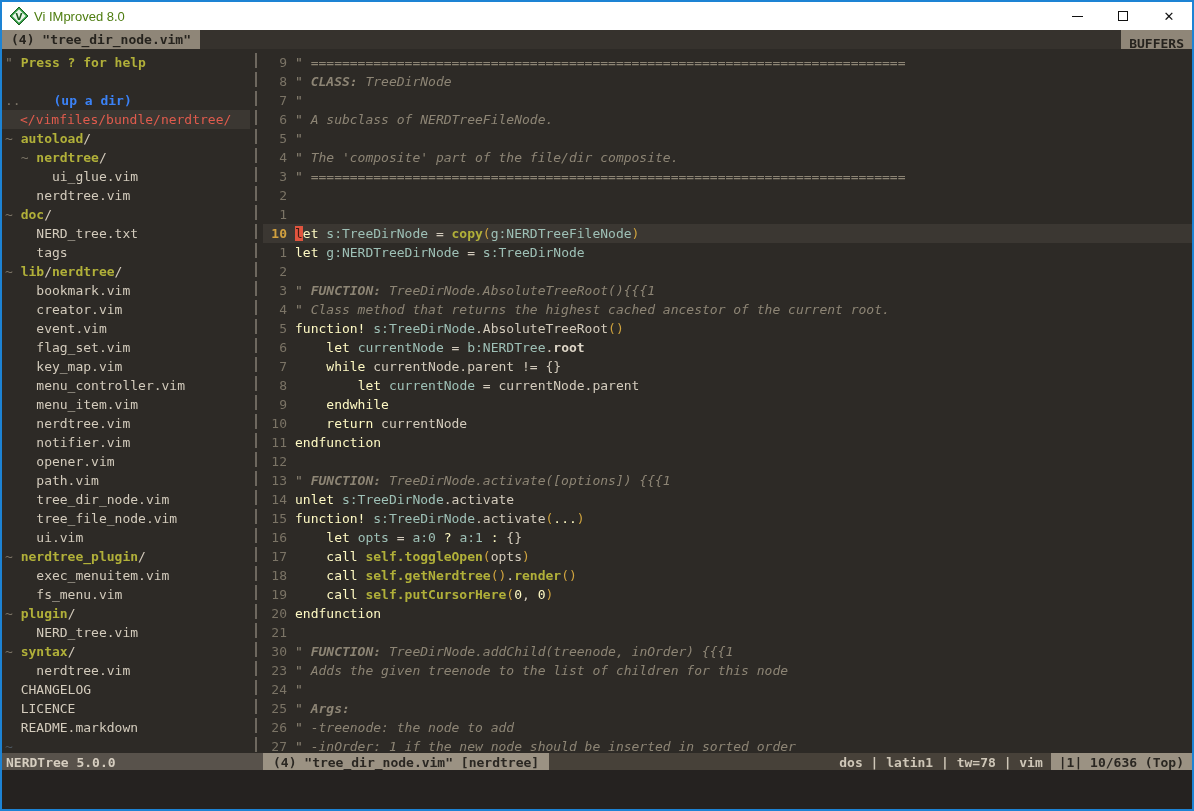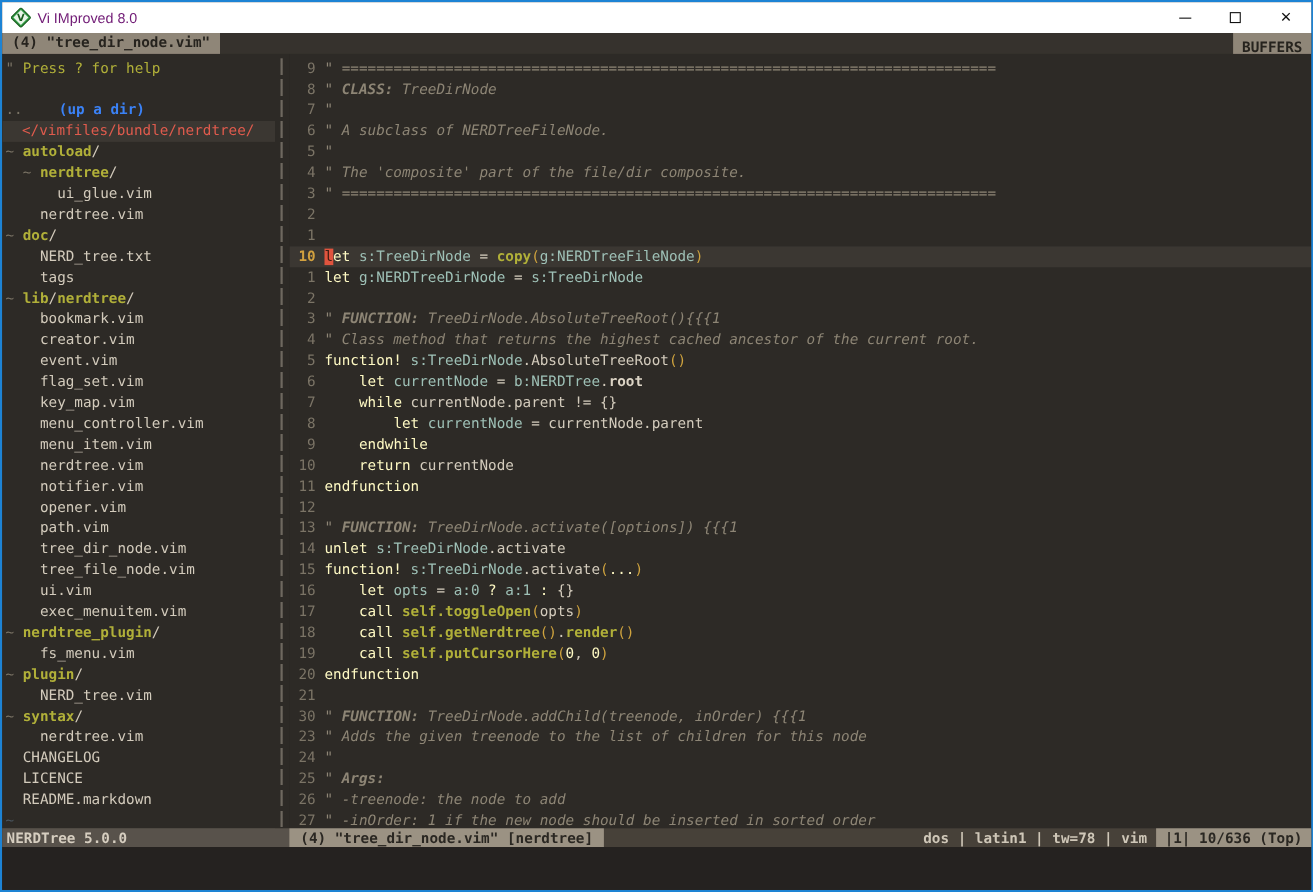--- a/index.html
+++ b/index.html
@@ -3,21 +3,21 @@
 <meta charset="utf-8">
 <style>
   * { margin:0; padding:0; box-sizing:border-box; }
   html,body { width:1194px; height:811px; background:#2d2a26; }
   body { font-family:"DejaVu Sans Mono", monospace; font-size:13px; }
   .window { width:1194px; height:811px; border:2px solid #1d83d4; display:flex; flex-direction:column; background:#2d2a26; }
 
   
   .titlebar { height:28px; background:#ffffff; display:flex; align-items:center; flex:0 0 auto; }
   .titlebar .appicon { width:18px; height:18px; margin:0 6px 0 8px; }
-  .titlebar .title { font-family:"Liberation Sans", sans-serif; font-size:13px; color:#701a75; flex:1; }
+  .titlebar .title { font-family:"Liberation Sans", sans-serif; font-size:13px; color:#4d7c0f; flex:1; }
   .wctrl { width:46px; height:28px; display:flex; align-items:center; justify-content:center; color:#111; }
   .min-glyph { width:11px; height:1px; background:#111; display:block; }
   .max-glyph { width:10px; height:10px; border:1px solid #111; display:block; }
   .close-glyph { font-family:"DejaVu Sans", sans-serif; font-size:13px; }
 
   
   .tabline { height:19px; background:#36322d; display:flex; flex:0 0 auto; font-weight:bold; }
   .tab-active { background:#8f8678; color:#26231e; padding:0 9px; height:19px; line-height:19px; white-space:pre; }
   .tabline .filler { flex:1; }
   .buffers-label { background:#8f8678; color:#26231e; padding:4px 8px; height:19px; line-height:19px; }
@@ -45,21 +45,21 @@
   .c-cmb { color:#8d8575; font-style:italic; font-weight:bold; }
   .c-kw  { color:#fef9c3; }
   .c-id  { color:#9ec0b6; }
   .c-fn  { color:#b1b039; font-weight:bold; }
   .c-pr  { color:#cfa33e; }
   .c-cursor { background:#e1543e; color:#3f1c12; }
   .c-gray { color:#7b7466; }
   .c-dir { color:#b1b039; font-weight:bold; }
   .c-updir { color:#3b82f6; font-weight:bold;margin-left:25px; }
   .c-file { color:#d3cbbc; }
-  .c-help { color:#b1b039; }
+  .c-help { color:#b1b039;font-weight:bold; }
   .c-root { color:#e05b4d; }
   .c-nontext { color:#4a555f; }
 
   
   .statusline { height:17px; flex:0 0 auto; display:flex; font-weight:bold; background:#474139; }
   .sl-nerdtree { width:261px; background:#58524b; color:#d6cec0; padding-left:4px; line-height:19px; white-space:pre; }
   .sl-active { background:#9b9283; color:#2a2722; padding:0 10px; line-height:19px; white-space:pre; }
   .sl-fill { flex:1; }
   .sl-info { color:#cfc7b8; line-height:19px; padding-right:8px; white-space:pre; }
   .sl-pos { background:#9b9283; color:#2a2722; padding:0 8px; line-height:19px; white-space:pre; }
@@ -116,22 +116,22 @@
         <div class="trow"><span class="c-file">    key_map.vim</span></div>
         <div class="trow"><span class="c-file">    menu_controller.vim</span></div>
         <div class="trow"><span class="c-file">    menu_item.vim</span></div>
         <div class="trow"><span class="c-file">    nerdtree.vim</span></div>
         <div class="trow"><span class="c-file">    notifier.vim</span></div>
         <div class="trow"><span class="c-file">    opener.vim</span></div>
         <div class="trow"><span class="c-file">    path.vim</span></div>
         <div class="trow"><span class="c-file">    tree_dir_node.vim</span></div>
         <div class="trow"><span class="c-file">    tree_file_node.vim</span></div>
         <div class="trow"><span class="c-file">    ui.vim</span></div>
+        <div class="trow"><span class="c-gray">~ </span><span class="c-dir">nerdtree_plugin</span><span class="c-fg">/</span></div>
         <div class="trow"><span class="c-file">    exec_menuitem.vim</span></div>
-        <div class="trow"><span class="c-gray">~ </span><span class="c-dir">nerdtree_plugin</span><span class="c-fg">/</span></div>
         <div class="trow"><span class="c-file">    fs_menu.vim</span></div>
         <div class="trow"><span class="c-gray">~ </span><span class="c-dir">plugin</span><span class="c-fg">/</span></div>
         <div class="trow"><span class="c-file">    NERD_tree.vim</span></div>
         <div class="trow"><span class="c-gray">~ </span><span class="c-dir">syntax</span><span class="c-fg">/</span></div>
         <div class="trow"><span class="c-file">    nerdtree.vim</span></div>
         <div class="trow"><span class="c-file">  CHANGELOG</span></div>
         <div class="trow"><span class="c-file">  LICENCE</span></div>
         <div class="trow"><span class="c-file">  README.markdown</span></div>
         <div class="trow"><span class="c-nontext">~</span></div>
       </div>

